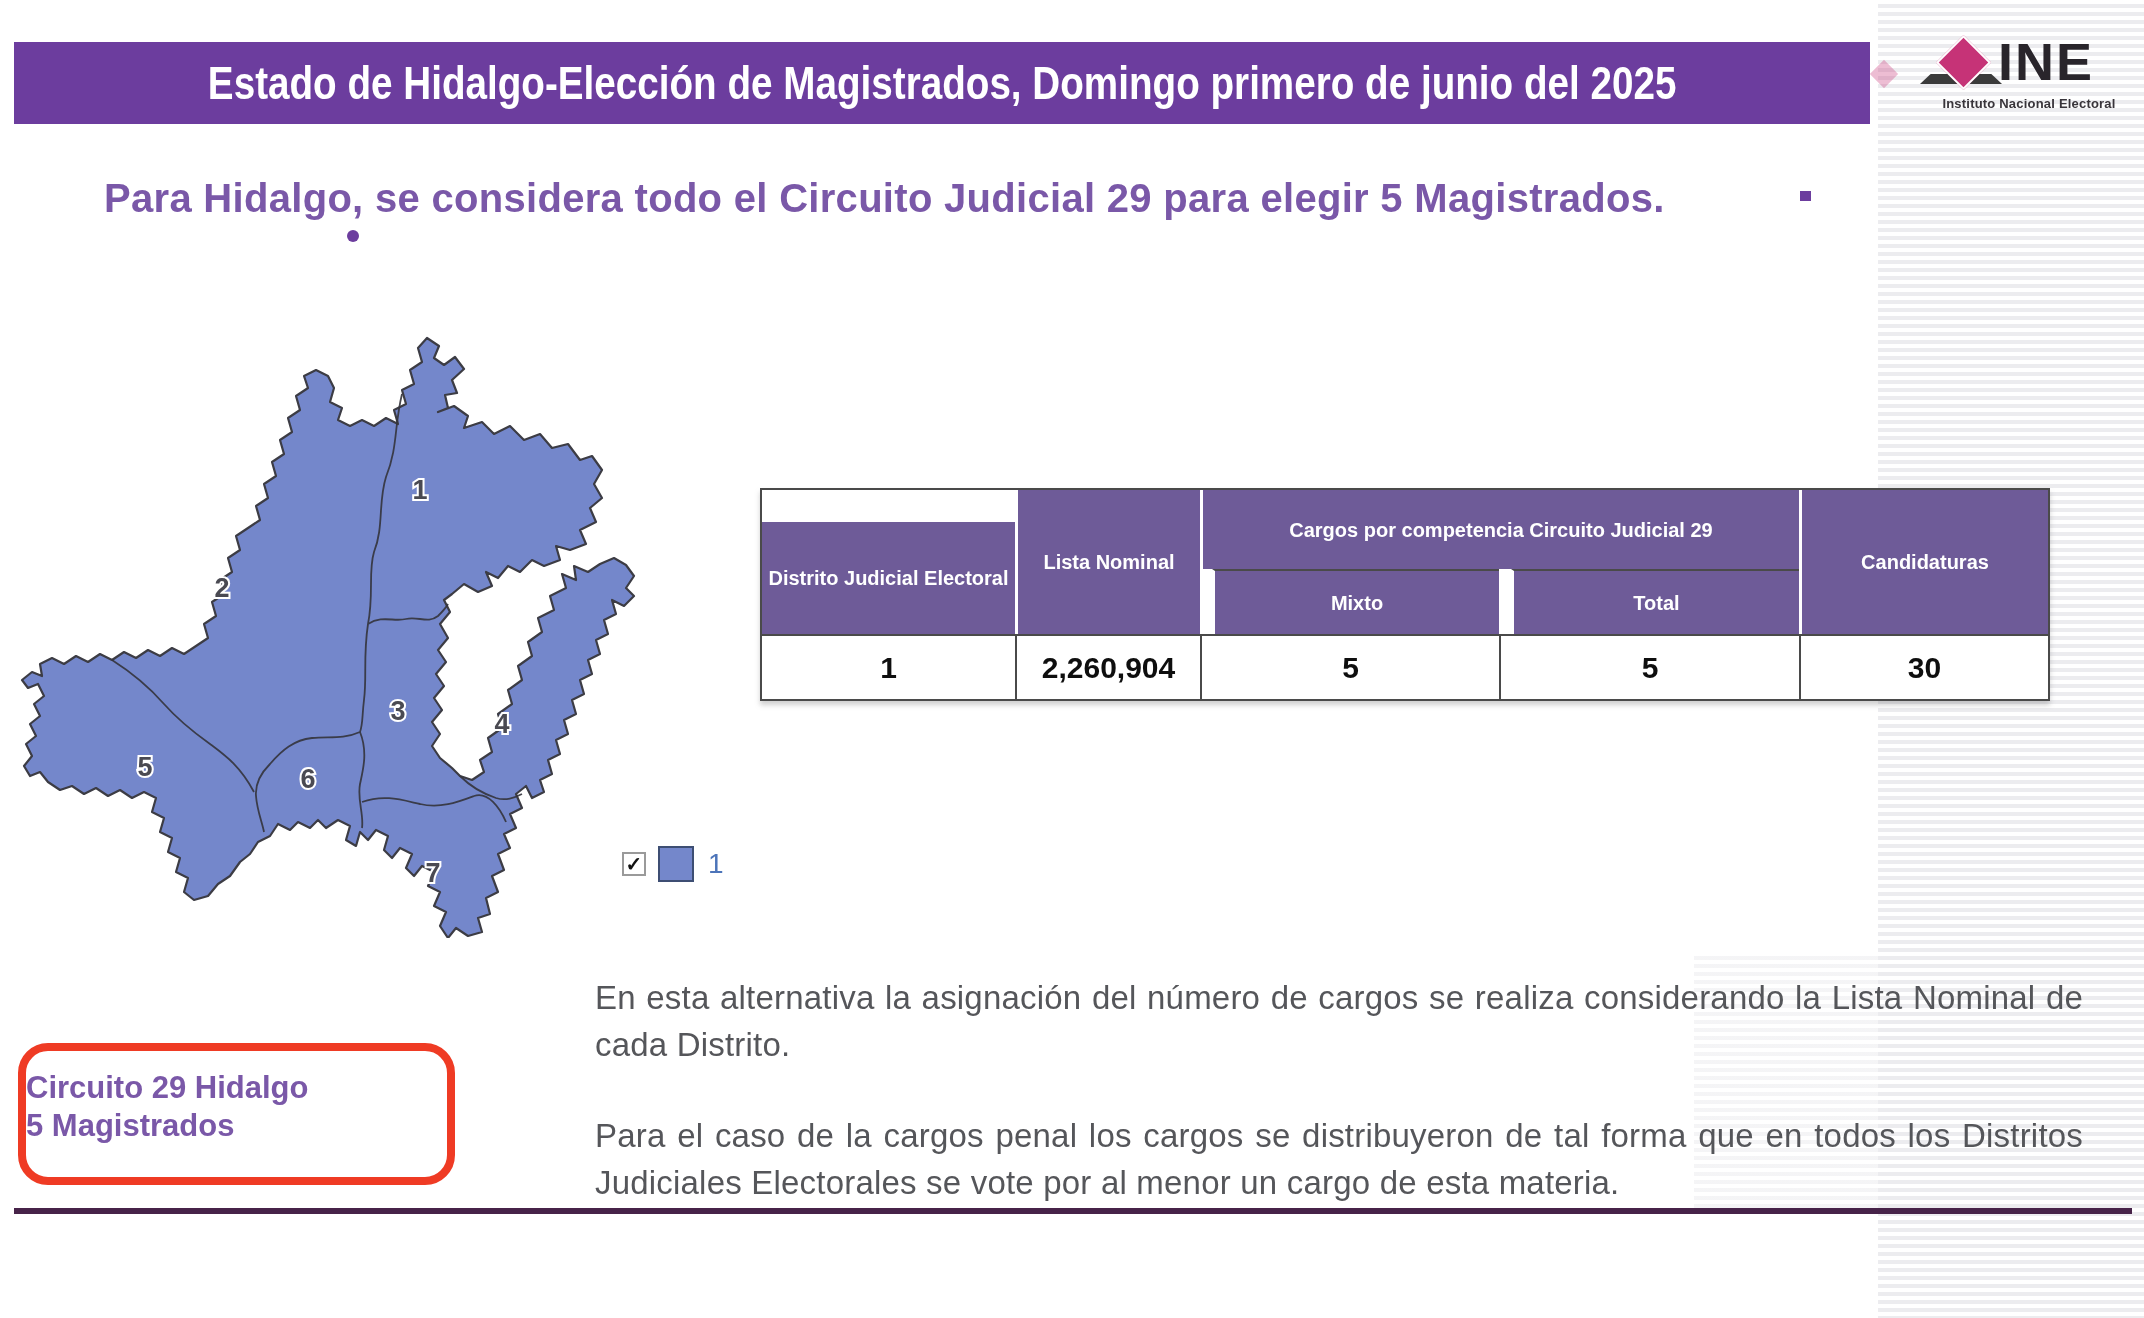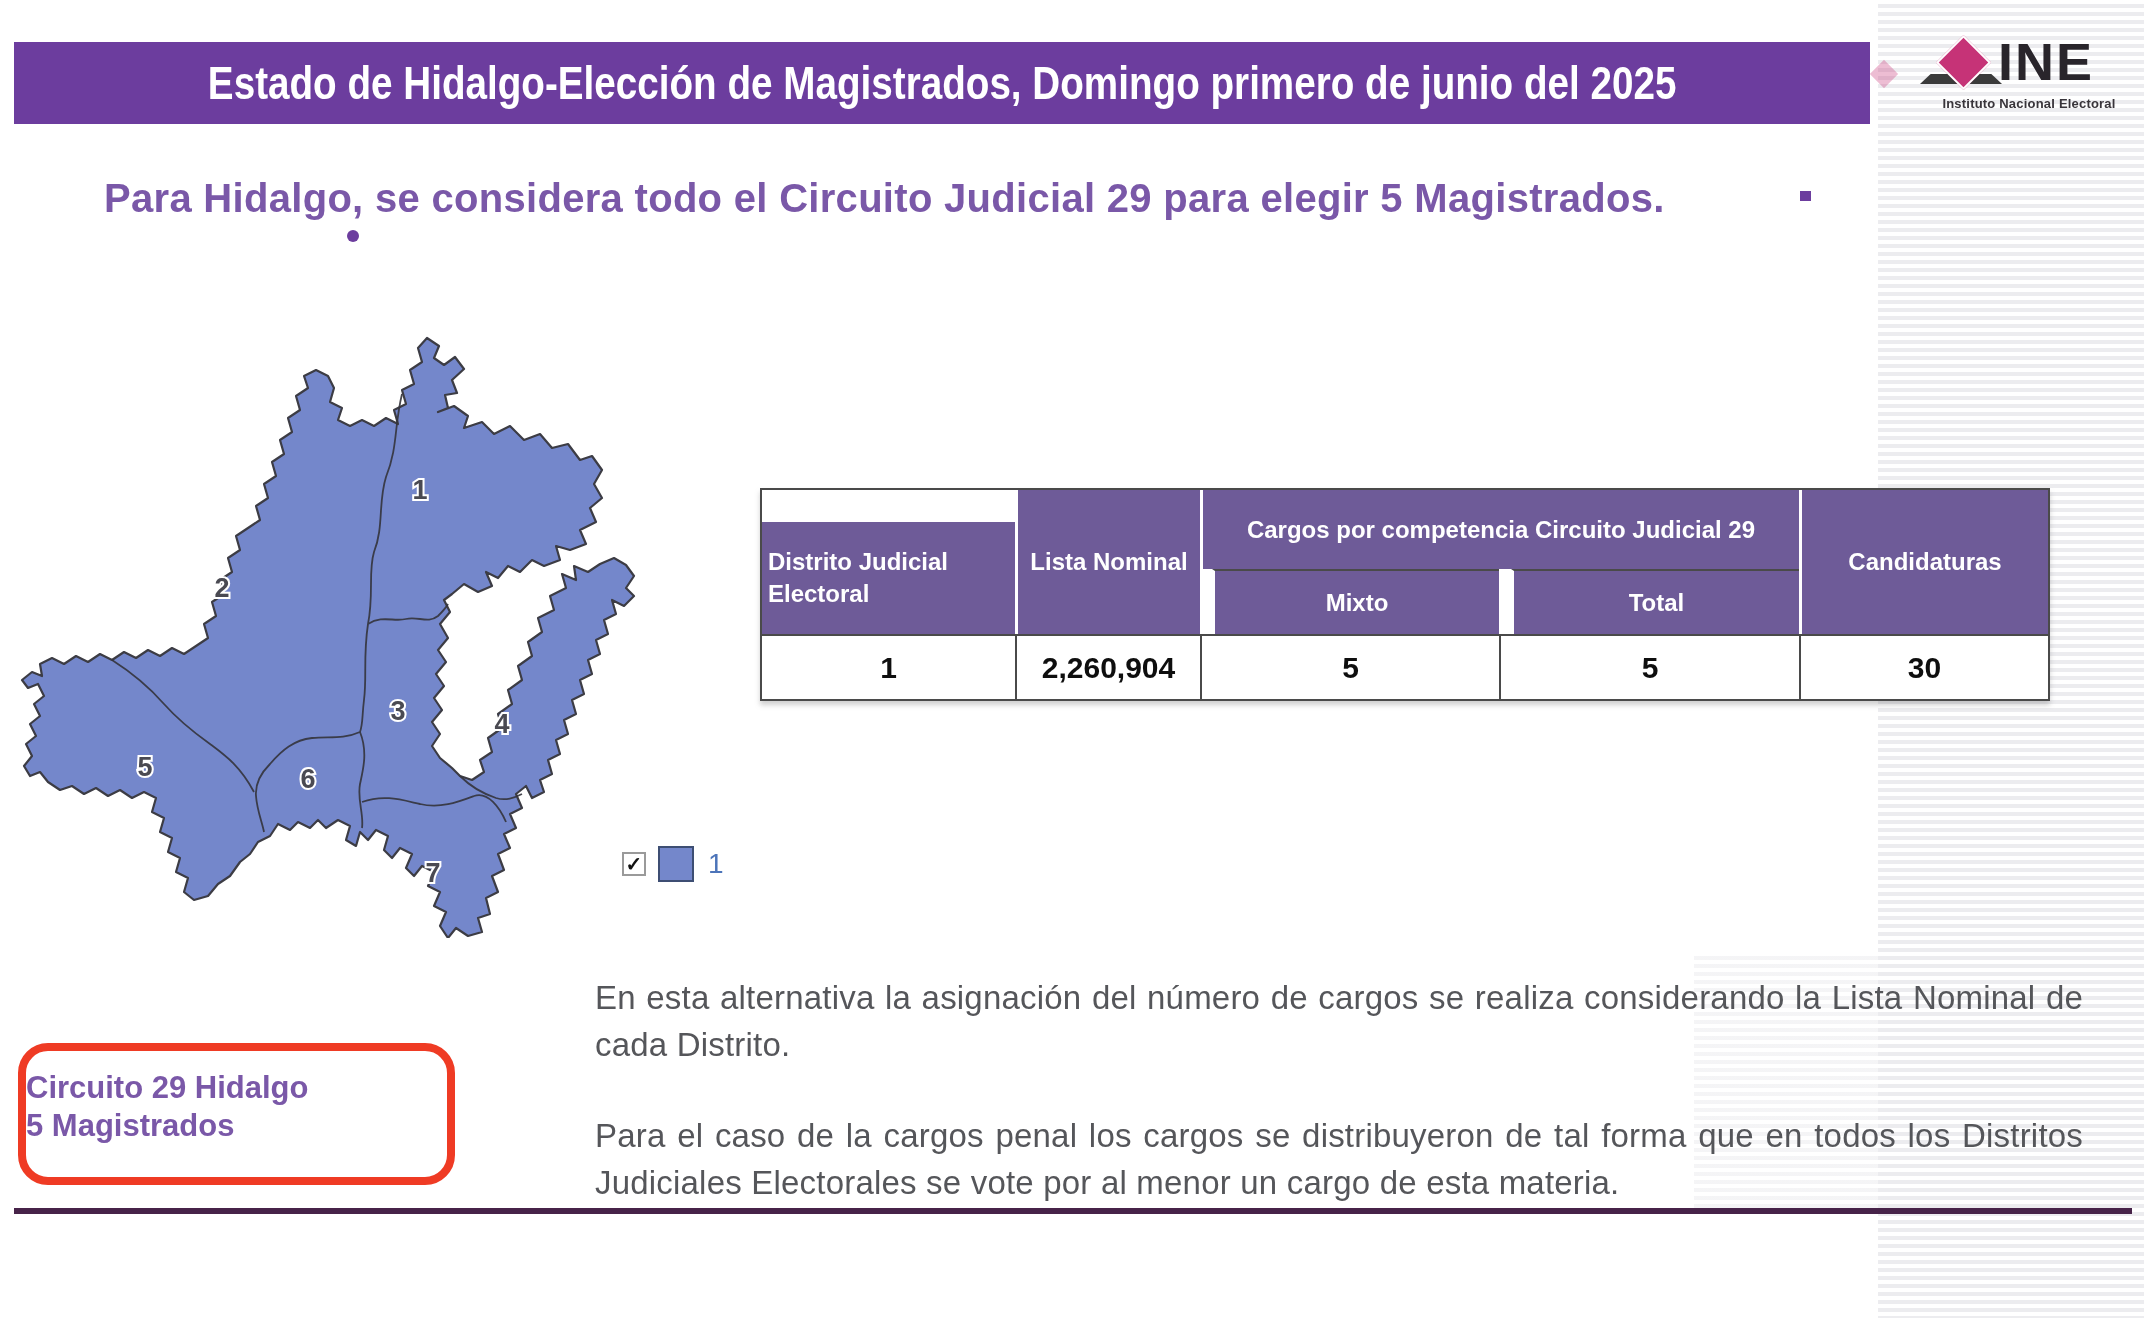--- a/index.html
+++ b/index.html
@@ -78,21 +78,21 @@
 
   
   .tbl{
     position:absolute;left:760px;top:488px;z-index:1;
     display:grid;grid-template-columns:253px 185px 299px 300px 249px;
     grid-template-rows:79px 65px 65px;
     border:2px solid #4a4a4a;background:#ffffff;
     box-shadow:0 4px 5px rgba(120,120,120,.35);
   }
   .tbl .h{
-    background:#6E5B98;color:#ffffff;font-weight:bold;font-size:24px;line-height:32px;
+    background:#6E5B98;color:#ffffff;font-weight:bold;font-size:20px;line-height:32px;
     display:flex;align-items:center;justify-content:center;text-align:left;padding:0 6px;
     box-sizing:border-box;
   }
   .tbl .h.sep{border-left:3px solid #ffffff;}
   .tbl .h.sub{border-top:2px solid #4a4a4a;margin-left:12px;}
   .tbl .d{
     background:#fff;color:#0e0e0e;font-weight:bold;font-size:30px;
     display:flex;align-items:center;justify-content:center;border-top:2px solid #4a4a4a;
     box-sizing:border-box;
   }

